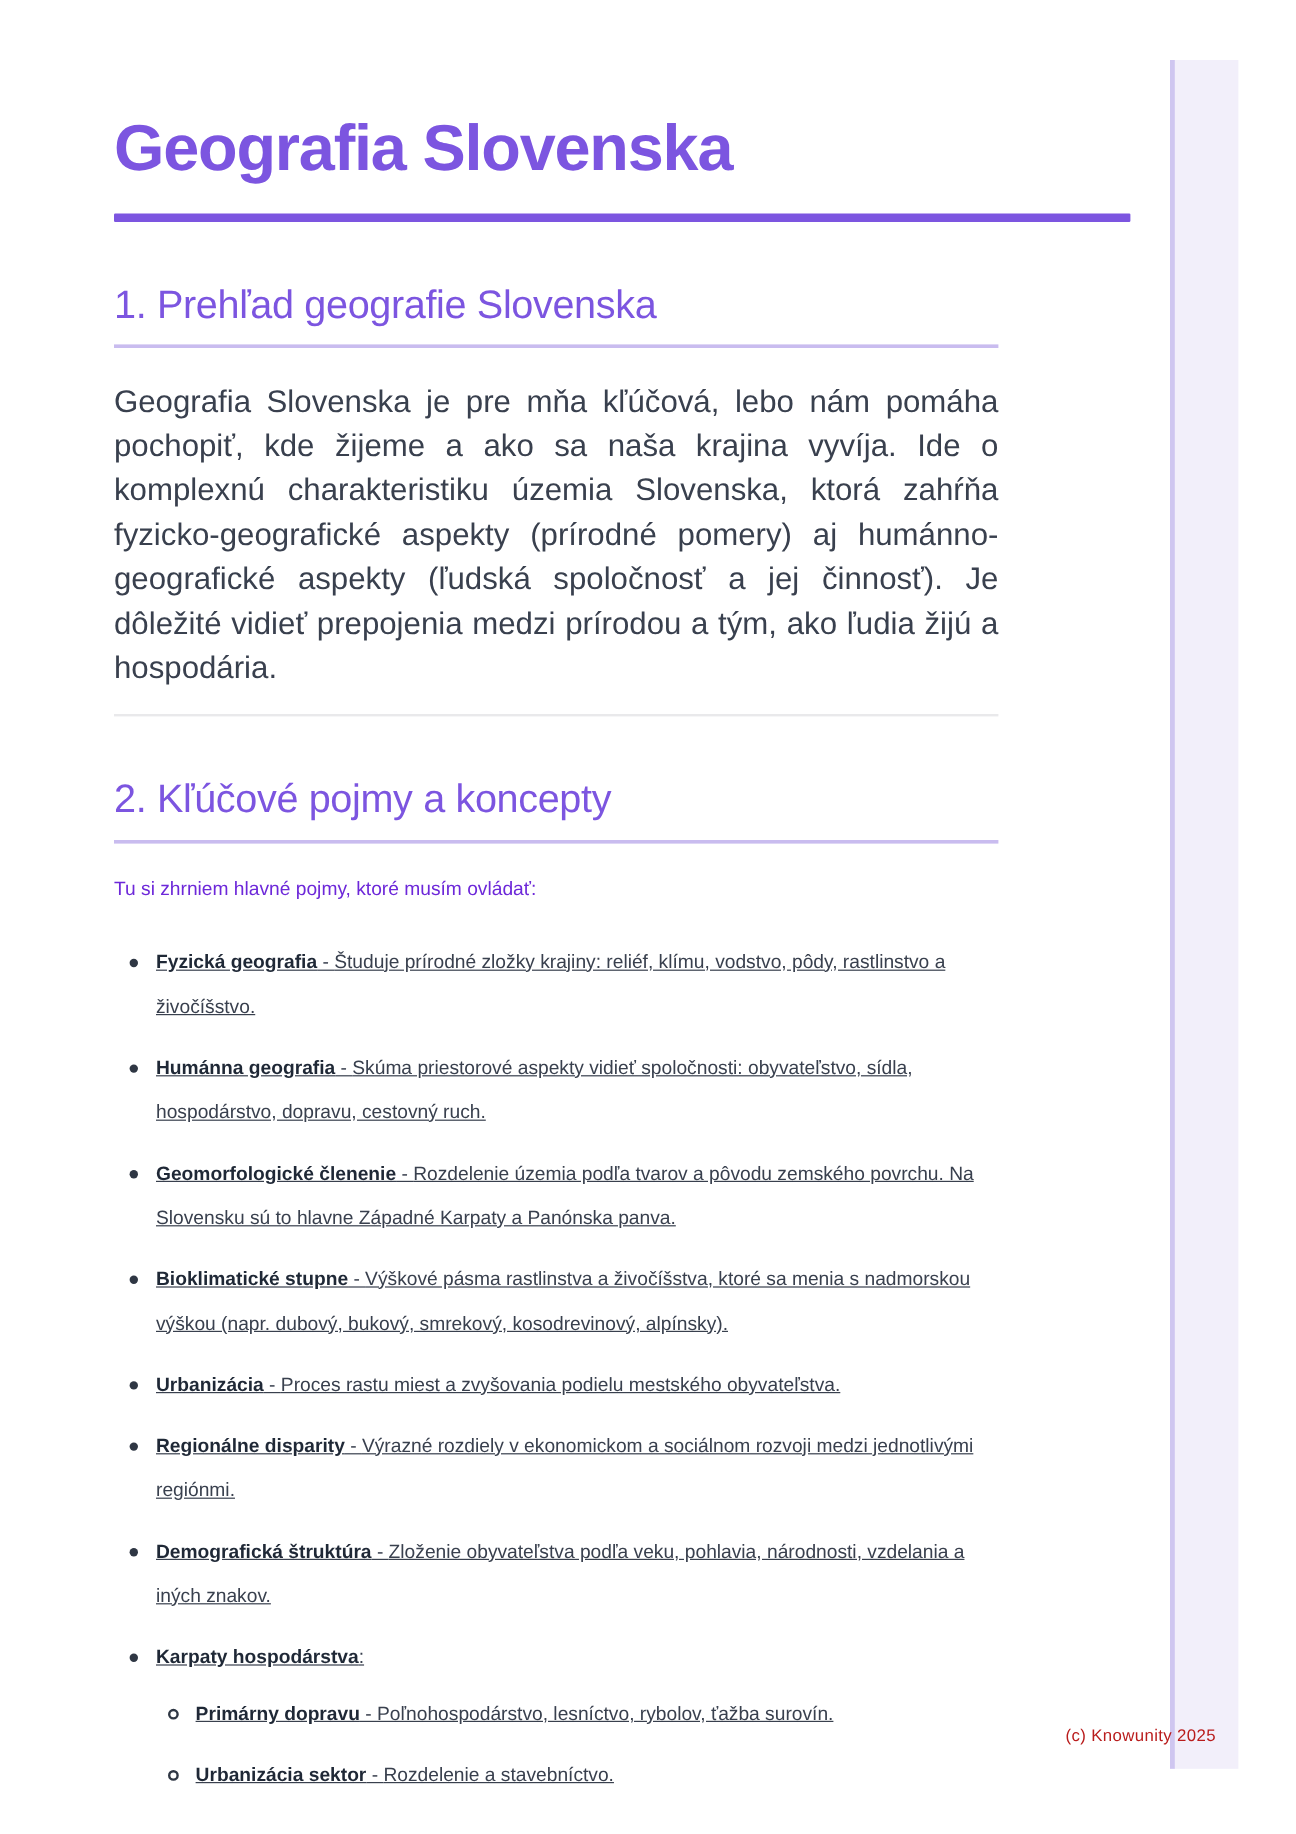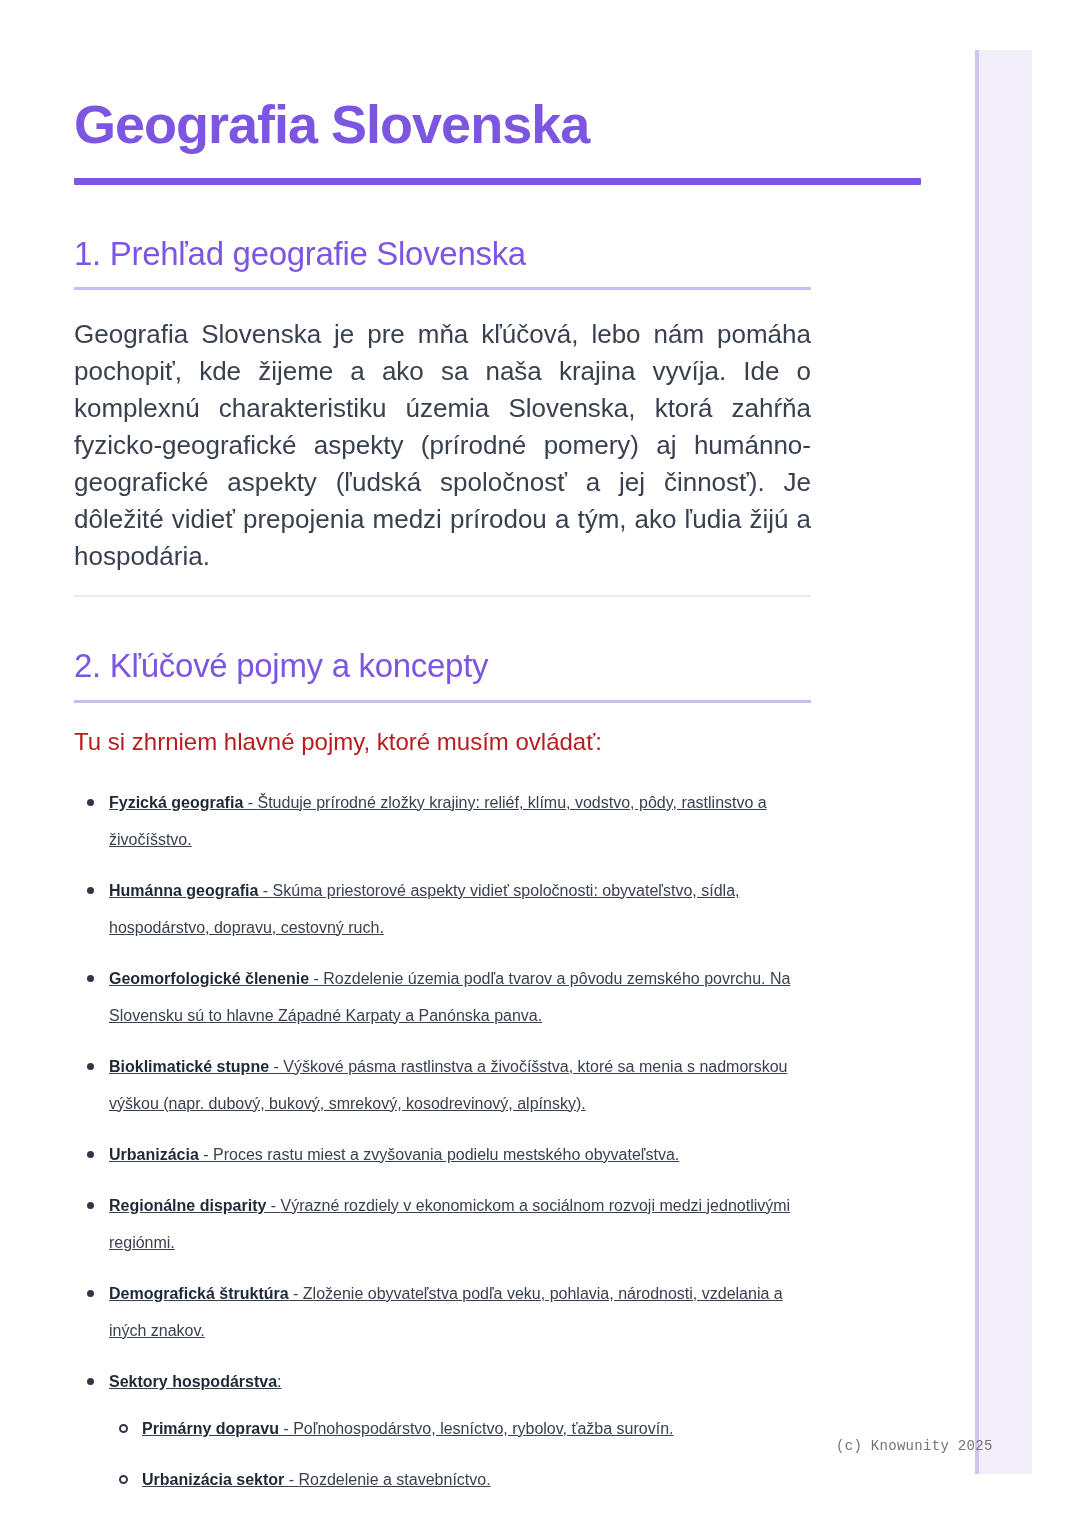--- a/index.html
+++ b/index.html
@@ -14,21 +14,21 @@
   }
   .side-stripe {
     position:absolute; left:975px; top:50px;
     width:57px; height:1424px;
     background:#F2EFFA;
     border-left:4px solid #CFC6F0;
     box-sizing:border-box;
     z-index:1;
   }
   .content {
-    position:absolute; left:74px; top:0;
+    position:absolute; left:95px; top:0;
     width:737px; z-index:2;
   }
   h1 {
     margin:97px 0 0 0;
     font-size:54px; line-height:1.0;
     font-weight:bold; letter-spacing:-1px;
     color:#7C55E0;
   }
   .title-rule {
     width:847px; height:7px;
@@ -51,22 +51,22 @@
     font-size:26px; line-height:37px;
     text-align:justify;
     color:#39404E;
   }
   .divider {
     height:2px; margin-top:20px;
     background:#E9E9EB;
   }
   .intro {
     margin:25px 0 0 0;
-    font-size:24px; line-height:27px;
-    color:#b91c1c;
+    font-size:16px; line-height:27px;
+    color:#6d28d9;
   }
   ul.bullets {
     list-style:none;
     margin:29px 0 0 0; padding:0;
     font-size:16px; line-height:37px;text-decoration:underline;
   }
   ul.bullets li {
     position:relative;
     padding-left:35px;
     margin-bottom:14px;
@@ -89,25 +89,24 @@
   ul.bullets li.sub:last-child { margin-bottom:0; }
   ul.bullets li.sub::before {
     left:10px; top:14px;
     width:5px; height:5px;
     background:transparent;
     border:2px solid #2F3744;
   }
   .term { font-weight:bold; color:#1F2836; }
   .desc { color:#39404E; }
   .footer {
-    position:absolute; left:836px; top:1438px;
-    font-size:14px; color:#737373;
+    position:absolute; left:888px; top:1438px;
+    font-size:14px; color:#b91c1c;
     z-index:3;
     letter-spacing:0.3px;
-    font-family:Liberation Mono, monospace;
   }
 </style>
 </head>
 <body>
 
 <div class="page">
   <div class="side-stripe"></div>
 
   <div class="content">
     <h1>Geografia Slovenska</h1>
@@ -124,21 +123,21 @@
     <p class="intro">Tu si zhrniem hlavné pojmy, ktoré musím ovládať:</p>
 
     <ul class="bullets" id="bullet-list">
         <li><span class="term">Fyzická geografia</span><span class="desc"> - </span><span class="desc">Študuje prírodné zložky krajiny: reliéf, klímu, vodstvo, pôdy, rastlinstvo a živočíšstvo.</span></li>
         <li><span class="term">Humánna geografia</span><span class="desc"> - </span><span class="desc">Skúma priestorové aspekty vidieť spoločnosti: obyvateľstvo, sídla, hospodárstvo, dopravu, cestovný ruch.</span></li>
         <li><span class="term">Geomorfologické členenie</span><span class="desc"> - </span><span class="desc">Rozdelenie územia podľa tvarov a pôvodu zemského povrchu. Na Slovensku sú to hlavne Západné Karpaty a Panónska panva.</span></li>
         <li><span class="term">Bioklimatické stupne</span><span class="desc"> - </span><span class="desc">Výškové pásma rastlinstva a živočíšstva, ktoré sa menia s nadmorskou výškou (napr. dubový, bukový, smrekový, kosodrevinový, alpínsky).</span></li>
         <li><span class="term">Urbanizácia</span><span class="desc"> - </span><span class="desc">Proces rastu miest a zvyšovania podielu mestského obyvateľstva.</span></li>
         <li><span class="term">Regionálne disparity</span><span class="desc"> - </span><span class="desc">Výrazné rozdiely v ekonomickom a sociálnom rozvoji medzi jednotlivými regiónmi.</span></li>
         <li><span class="term">Demografická štruktúra</span><span class="desc"> - </span><span class="desc">Zloženie obyvateľstva podľa veku, pohlavia, národnosti, vzdelania a iných znakov.</span></li>
-        <li><span class="term">Sektory hospodárstva</span><span class="desc">:</span><span class="desc"></span><ul class="sub-list">
+        <li><span class="term">Karpaty hospodárstva</span><span class="desc">:</span><span class="desc"></span><ul class="sub-list">
             <li class="sub"><span class="term">Primárny dopravu</span><span class="desc"> - </span><span class="desc">Poľnohospodárstvo, lesníctvo, rybolov, ťažba surovín.</span></li>
             <li class="sub"><span class="term">Urbanizácia sektor</span><span class="desc"> - </span><span class="desc">Rozdelenie a stavebníctvo.</span></li>
           </ul></li>
       </ul>
   </div>
 
   <div class="footer">(c) Knowunity 2025</div>
 </div>
 
 </body></html>

